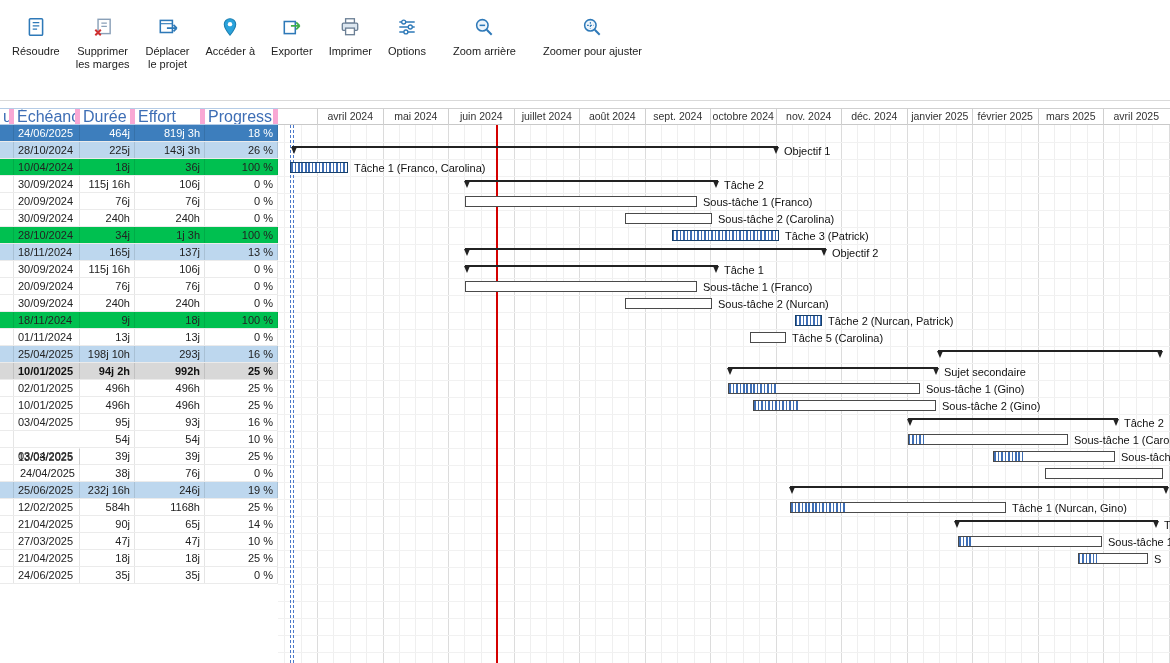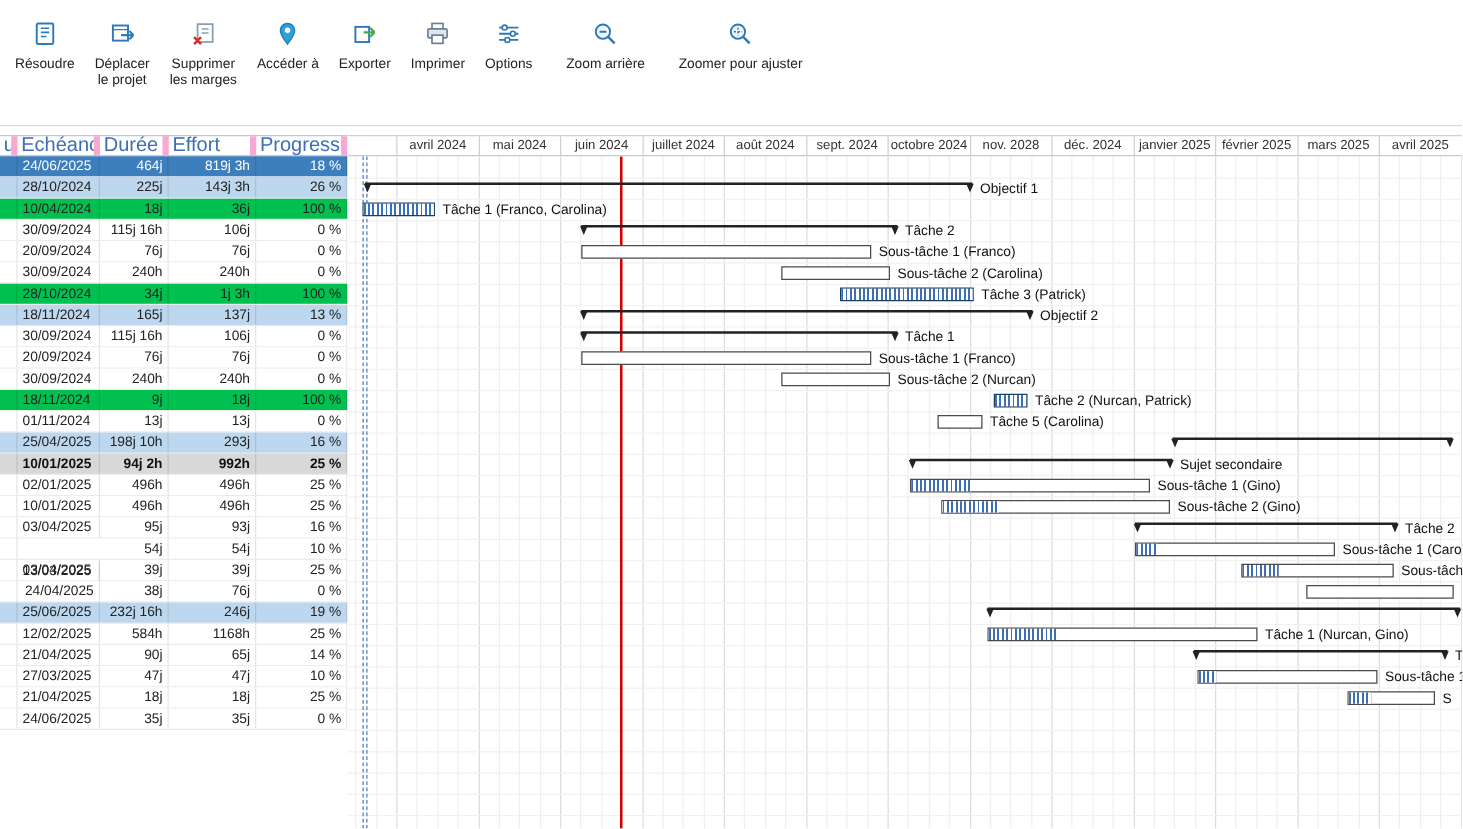--- a/index.html
+++ b/index.html
@@ -68,41 +68,41 @@
             <path d="M7 6h6M7 9h6M7 12h4" stroke="#2e79b8" stroke-width="1.2" fill="none"></path>
           </svg>
         </span>
         <span class="tb-label">
           <span class="tb-line">Résoudre</span>
         </span>
       </div>
       <div class="tb-btn">
         <span class="tb-icon">
           <svg viewBox="0 0 20 20">
+            <rect x="5.5" y="3" width="11" height="13" fill="#fff" stroke="#8aa0b8" stroke-width="1.3"></rect>
+            <path d="M8.5 6.5h5M8.5 9.5h5" stroke="#8aa0b8" stroke-width="1.1" fill="none"></path>
+            <path d="M3 12.5l5 5M8 12.5l-5 5" stroke="#d03030" stroke-width="1.8" fill="none"></path>
+          </svg>
+        </span>
+        <span class="tb-label">
+          <span class="tb-line">Supprimer</span>
+          <span class="tb-line">les marges</span>
+        </span>
+      </div>
+      <div class="tb-btn">
+        <span class="tb-icon">
+          <svg viewBox="0 0 20 20">
             <rect x="3" y="4" width="11" height="11" fill="#fff" stroke="#2e79b8" stroke-width="1.4"></rect>
             <path d="M3 7h11" stroke="#2e79b8" stroke-width="1" fill="none"></path>
             <path d="M9 11h9m0 0l-3-3m3 3l-3 3" stroke="#2e79b8" stroke-width="1.5" fill="none"></path>
           </svg>
         </span>
         <span class="tb-label">
           <span class="tb-line">Déplacer</span>
           <span class="tb-line">le projet</span>
-        </span>
-      </div>
-      <div class="tb-btn">
-        <span class="tb-icon">
-          <svg viewBox="0 0 20 20">
-            <rect x="5.5" y="3" width="11" height="13" fill="#fff" stroke="#8aa0b8" stroke-width="1.3"></rect>
-            <path d="M8.5 6.5h5M8.5 9.5h5" stroke="#8aa0b8" stroke-width="1.1" fill="none"></path>
-            <path d="M3 12.5l5 5M8 12.5l-5 5" stroke="#d03030" stroke-width="1.8" fill="none"></path>
-          </svg>
-        </span>
-        <span class="tb-label">
-          <span class="tb-line">Supprimer</span>
-          <span class="tb-line">les marges</span>
         </span>
       </div>
       <div class="tb-btn">
         <span class="tb-icon">
           <svg viewBox="0 0 20 20">
             <path d="M10 2.5c-3 0-5.2 2.2-5.2 5 0 3.6 5.2 10 5.2 10s5.2-6.4 5.2-10c0-2.8-2.2-5-5.2-5z" fill="#2aa3dc" stroke="#1d7fb0" stroke-width="1"></path>
             <circle cx="10" cy="7.4" r="2" fill="#fff"></circle>
           </svg>
         </span>
         <span class="tb-label">
@@ -374,21 +374,21 @@
 
   <div class="gantt-panel">
     <div class="g-header">
         <div class="g-month" style="left: 39px; width: 65.5px;">avril 2024</div>
         <div class="g-month" style="left: 104.5px; width: 65.5px;">mai 2024</div>
         <div class="g-month" style="left: 170px; width: 65.5px;">juin 2024</div>
         <div class="g-month" style="left: 235.5px; width: 65.5px;">juillet 2024</div>
         <div class="g-month" style="left: 301px; width: 65.5px;">août 2024</div>
         <div class="g-month" style="left: 366.5px; width: 65.5px;">sept. 2024</div>
         <div class="g-month" style="left: 432px; width: 65.5px;">octobre 2024</div>
-        <div class="g-month" style="left: 497.5px; width: 65.5px;">nov. 2028</div>
+        <div class="g-month" style="left: 497.5px; width: 65.5px;">nov. 2024</div>
         <div class="g-month" style="left: 563px; width: 65.5px;">déc. 2024</div>
         <div class="g-month" style="left: 628.5px; width: 65.5px;">janvier 2025</div>
         <div class="g-month" style="left: 694px; width: 65.5px;">février 2025</div>
         <div class="g-month" style="left: 759.5px; width: 65.5px;">mars 2025</div>
         <div class="g-month" style="left: 825px; width: 65.5px;">avril 2025</div>
       </div>
     <div class="g-grid">
         <div class="gridline-v minor" style="left: 6.3px;"></div>
         <div class="gridline-v minor" style="left: 22.6px;"></div>
         <div class="gridline-v month" style="left: 39px;"></div>

